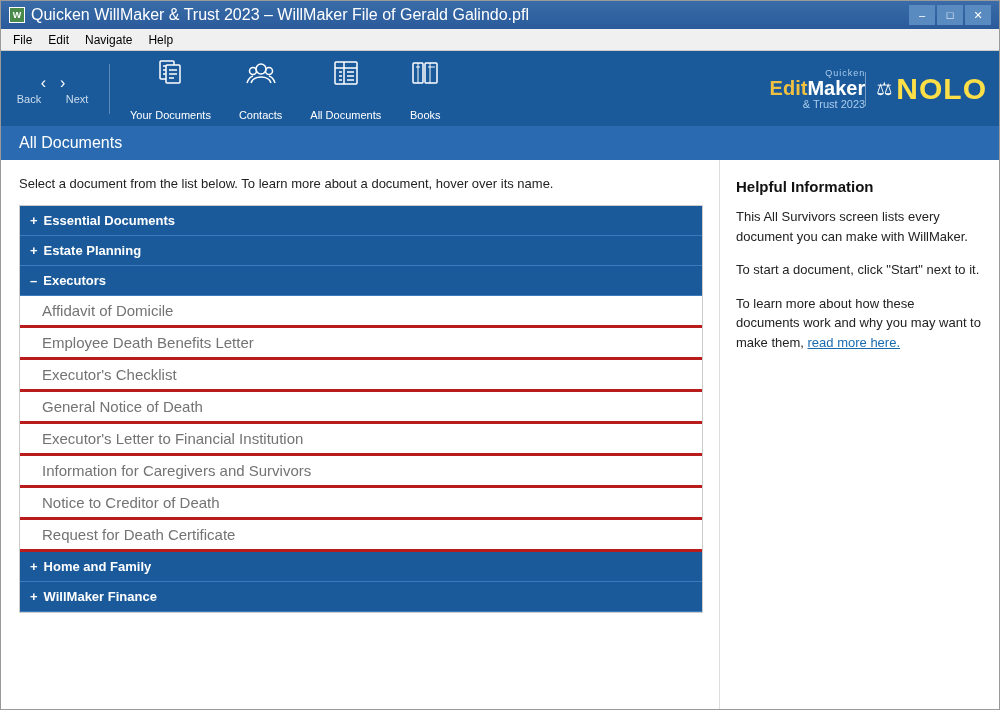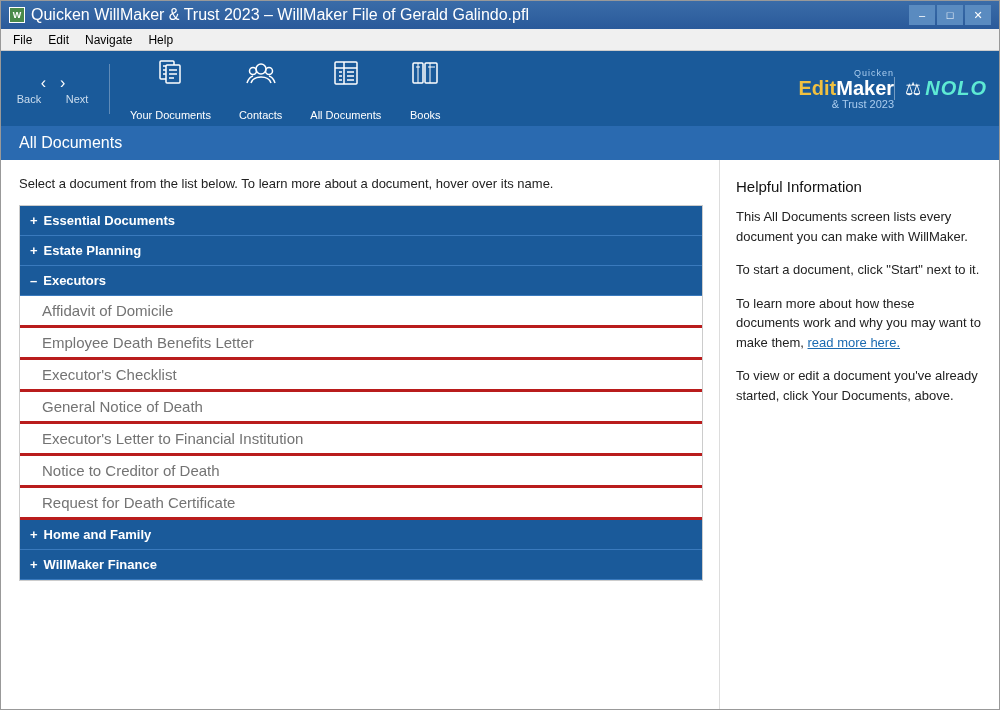--- a/index.html
+++ b/index.html
@@ -170,25 +170,24 @@
     .logo-will span { color: #f0c040; }
     .logo-trust { font-size: 11px; color: #aaccee; }
     .logo-nolo {
       border-left: 1px solid rgba(255,255,255,0.4);
       padding-left: 10px;
       display: flex;
       align-items: center;
       gap: 4px;
     }
     .logo-nolo-text {
-      font-size: 20px;
+      font-size: 30px;
       font-weight: bold;
-      color: #5eead4;
+      color: #fde047;
       letter-spacing: 1px;
-      font-style: italic;
     }
     .logo-scales {
       font-size: 18px;
       color: #fff;
     }
 
     
     .page-header {
       background: #2a6ab0;
       padding: 8px 18px;
@@ -250,21 +249,21 @@
     
     .right-panel {
       width: 280px;
       padding: 18px 18px 18px 16px;
       border-left: 1px solid #ddd;
       font-size: 13px;
       color: #222;
     }
     .helpful-title {
       font-size: 15px;
-      font-weight: normal;
+      font-weight: bold;
       color: #111;
       margin-bottom: 12px;
     }
     .helpful-para {
       margin-bottom: 14px;
       line-height: 1.5;
       color: #222;
     }
     .helpful-link {
       color: #1a6ab0;
@@ -418,42 +417,44 @@
         <div class="doc-item-row">
           <span>Executor's Checklist</span>
         </div>
         <div class="doc-item-row">
           <span>General Notice of Death</span>
         </div>
         <div class="doc-item-row">
           <span>Executor's Letter to Financial Institution</span>
         </div>
         <div class="doc-item-row">
+          <span>Information for Caregivers and Survivors</span>
+        </div>
+        <div class="doc-item-row">
           <span>Notice to Creditor of Death</span>
         </div>
         <div class="doc-item-row">
           <span>Request for Death Certificate</span>
         </div>
 
         <div class="category-row">
           <span>+</span>
           <span>Home and Family</span>
         </div>
 
         <div class="category-row">
           <span>+</span>
           <span>WillMaker Finance</span>
         </div>
       </div>
     </div>
 
     <div class="right-panel">
       <div class="helpful-title">Helpful Information</div>
-      <p class="helpful-para">This All Documents screen lists every document you can make with WillMaker.</p>
+      <p class="helpful-para">This All Survivors screen lists every document you can make with WillMaker.</p>
       <p class="helpful-para">To start a document, click "Start" next to it.</p>
       <p class="helpful-para">
         <span>To learn more about how these documents work and why you may want to make them, </span><a class="helpful-link">read more here.</a>
       </p>
-      <p class="helpful-para">To view or edit a document you've already started, click Your Documents, above.</p>
     </div>
 
   </div>
 </div>
 
 </body></html>

